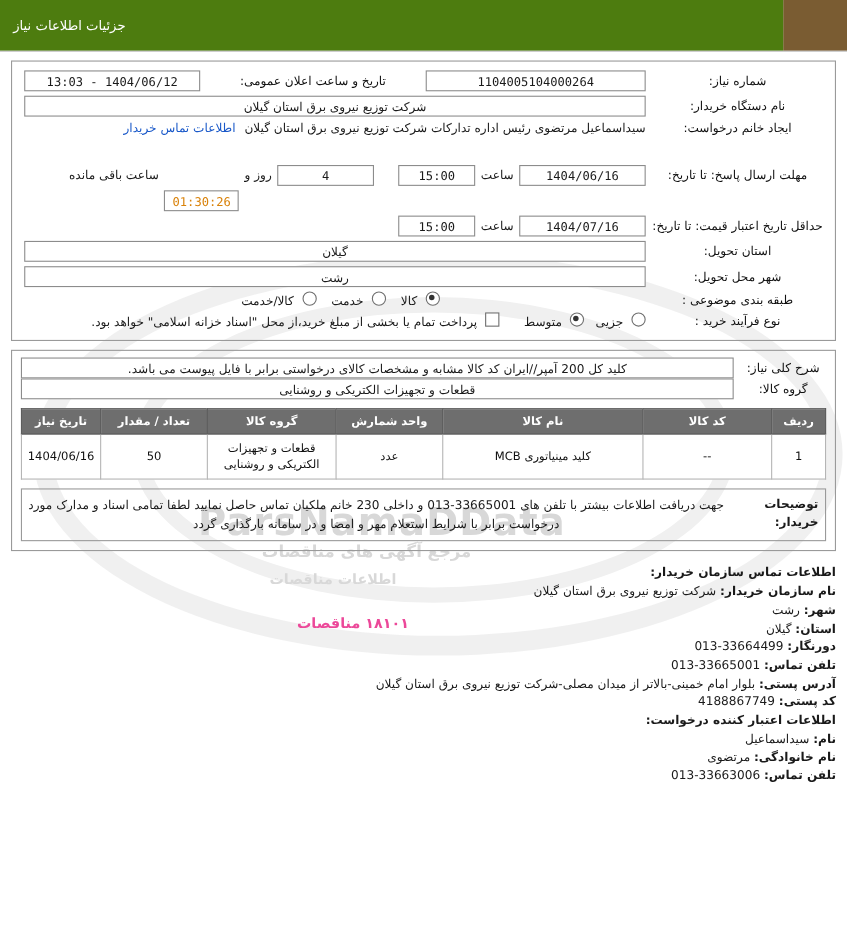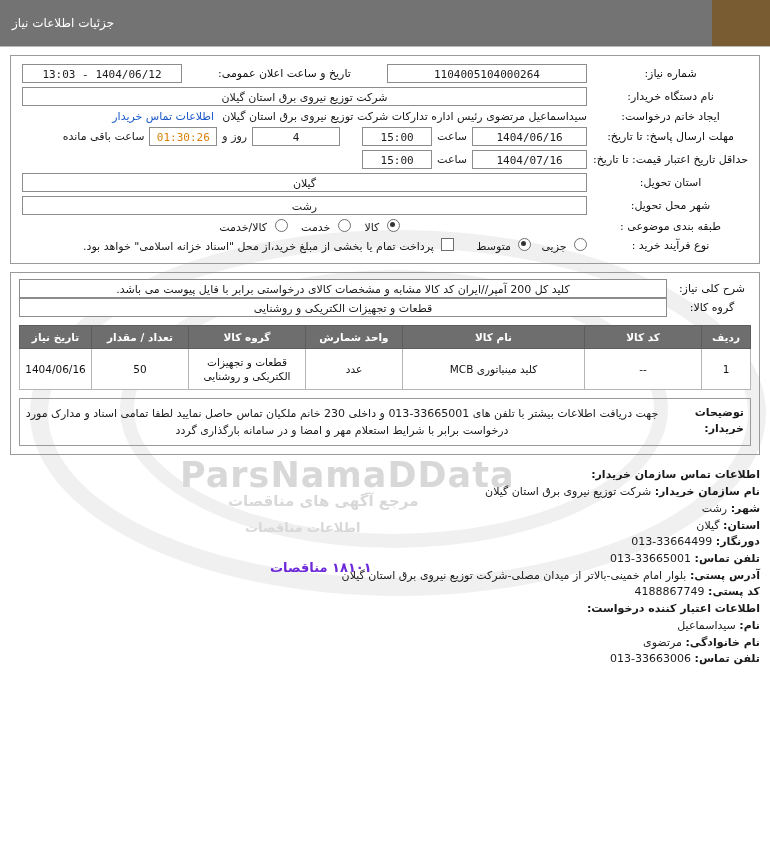--- a/index.html
+++ b/index.html
@@ -29,23 +29,23 @@
     pointer-events: none;
     z-index: 0;
   }
   .wm-text {
     position: absolute;
     color: #d8d8d8;
     font-weight: bold;
     white-space: nowrap;
   }
   .wm1 { left: 180px; top: 455px; font-size: 35px; letter-spacing: 1px; }
-  .wm2 { left: 228px; top: 492px; font-size: 15px; }
+  .wm2 { left: 238px; top: 492px; font-size: 15px; }
   .wm3 { left: 245px; top: 520px; font-size: 13px; }
-  .wm4 { left: 270px; top: 560px; font-size: 13px; color:#6d28d9;}
+  .wm4 { left: 270px; top: 560px; font-size: 13px; color:#ec4899;}
   .wm-arc {
     position: absolute;
     left: 30px;
     top: 230px;
     width: 700px;
     height: 330px;
     border: 18px solid #ececec;
     border-radius: 50%;
     opacity: .8;
   }
@@ -66,21 +66,21 @@
     display: flex;
     height: 46px;
     border-bottom: 1px solid #b9b9b9;
   }
   .titlebar-left {
     width: 58px;
     background: #7a5c32;
   }
   .titlebar-main {
     flex: 1;
-    background: #737373;
+    background: #4d7c0f;
     color: #fff;
     display: flex;
     align-items: center;
     justify-content: flex-end;
     padding-left: 12px;
     padding-right: 14px;
     font-size: 12px;
   }
 
   .content { position: relative; z-index: 2; padding: 8px 10px 0 10px; }
@@ -111,21 +111,21 @@
     line-height: 19px;
     text-align: center;
     font-size: 11px;
     padding: 0 4px;
     box-sizing: border-box;
     overflow: hidden;
     white-space: nowrap;
   }
   .box.wide { width: 100%; }
   .box.num { font-family: "DejaVu Sans Mono", monospace; font-size: 11px; }
-  .box.orange { color: #d9820a; font-family: "DejaVu Sans Mono", monospace; }
+  .box.orange { color: #d9820a; font-family: "DejaVu Sans Mono", monospace; margin-top: 46px; }
 
   .inline-lbl {
     font-size: 11px;
     white-space: nowrap;
     padding: 0 5px;
     text-align: center;
   }
 
   
   .radio {

